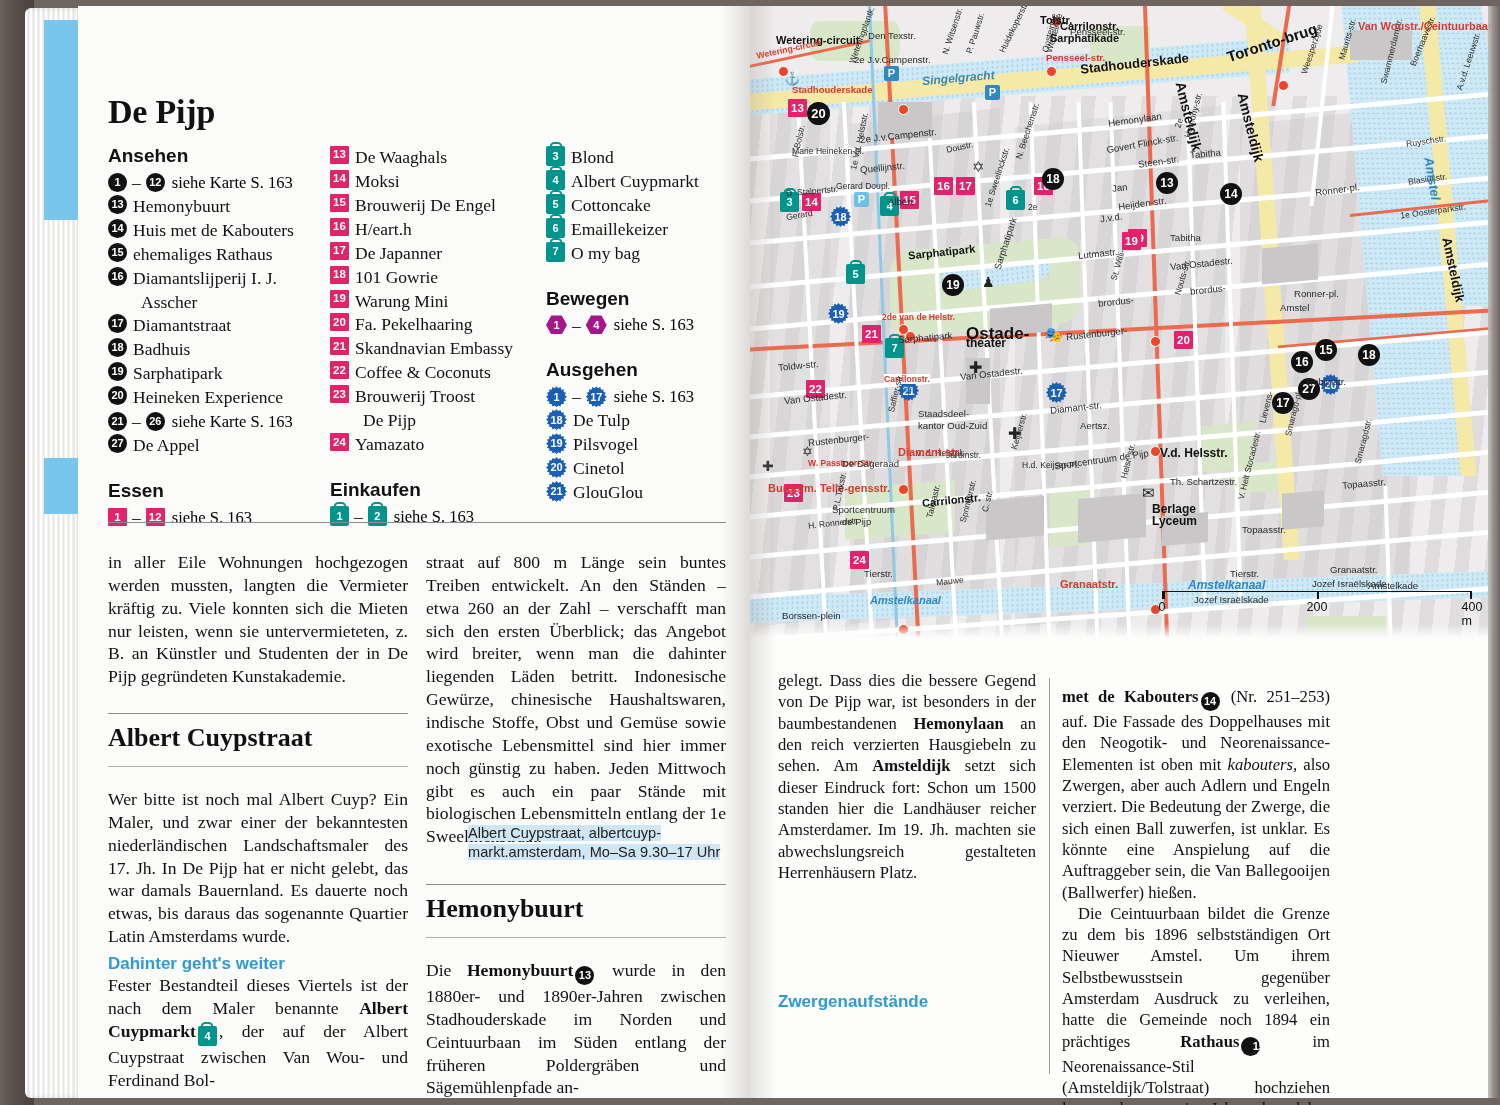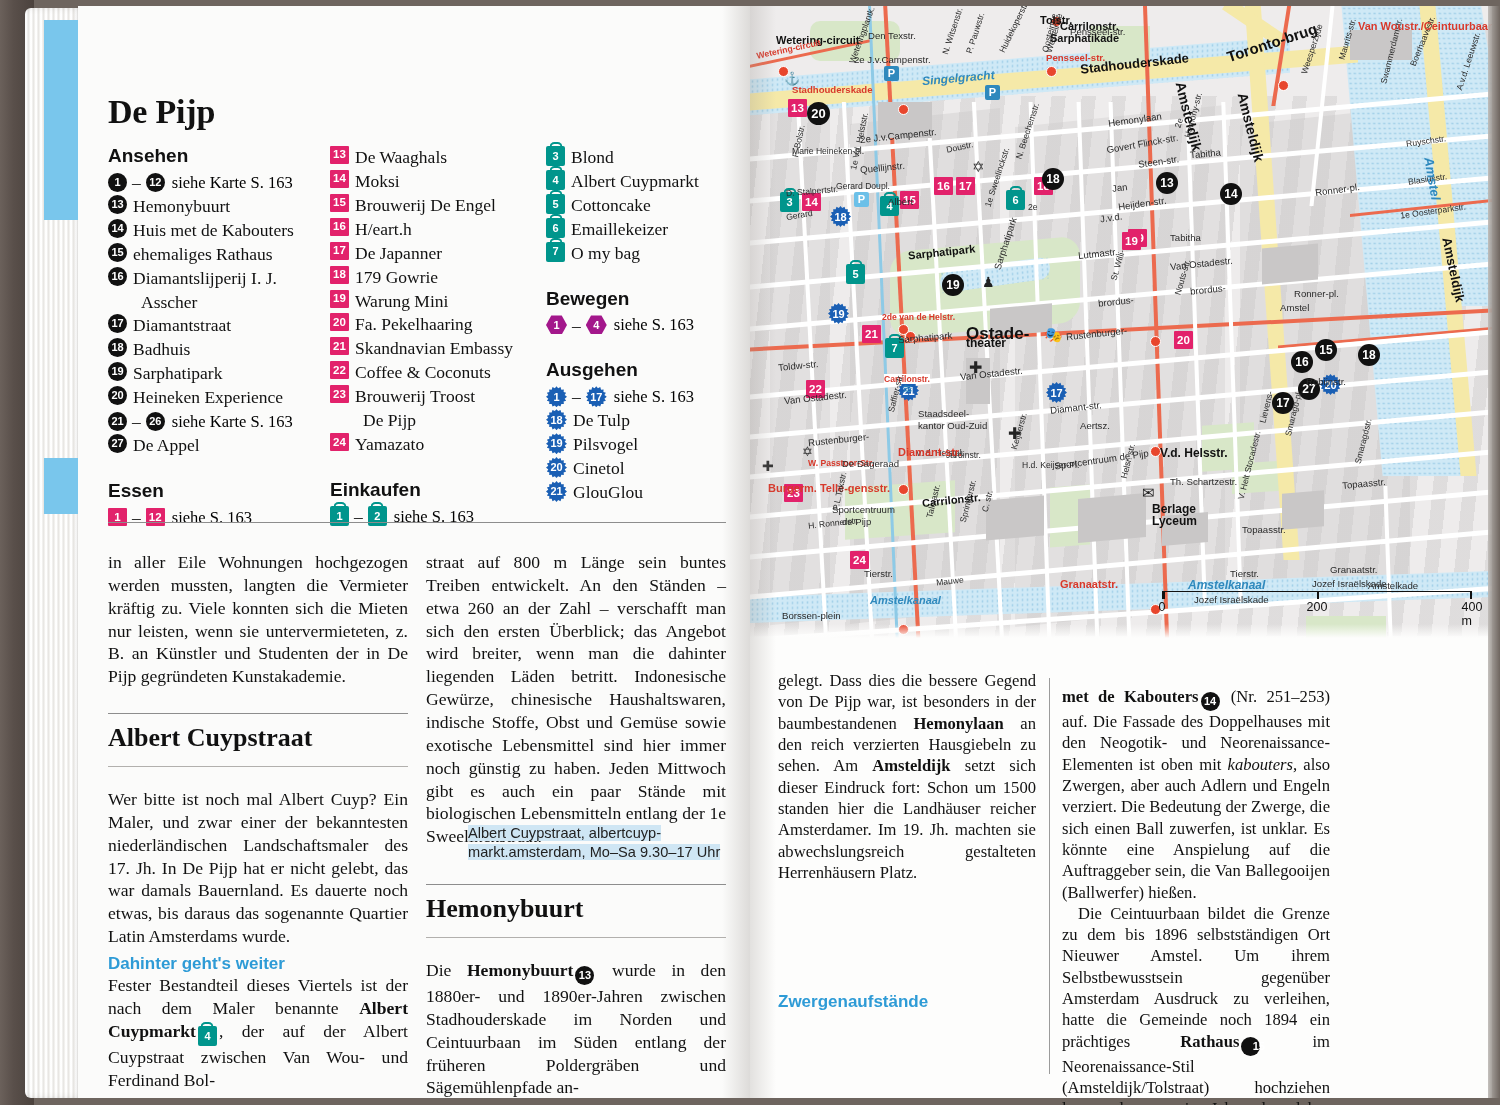--- a/index.html
+++ b/index.html
@@ -252,21 +252,21 @@
         <div class="lg-item">
             <span class="bdg bdg-eat">16</span>
             <span class="txt">H/eart.h</span>
           </div>
         <div class="lg-item">
             <span class="bdg bdg-eat">17</span>
             <span class="txt">De Japanner</span>
           </div>
         <div class="lg-item">
             <span class="bdg bdg-eat">18</span>
-            <span class="txt">179 Gowrie</span>
+            <span class="txt">101 Gowrie</span>
           </div>
         <div class="lg-item">
             <span class="bdg bdg-eat">19</span>
             <span class="txt">Warung Mini</span>
           </div>
         <div class="lg-item">
             <span class="bdg bdg-eat">20</span>
             <span class="txt">Fa. Pekelhaaring</span>
           </div>
         <div class="lg-item">

